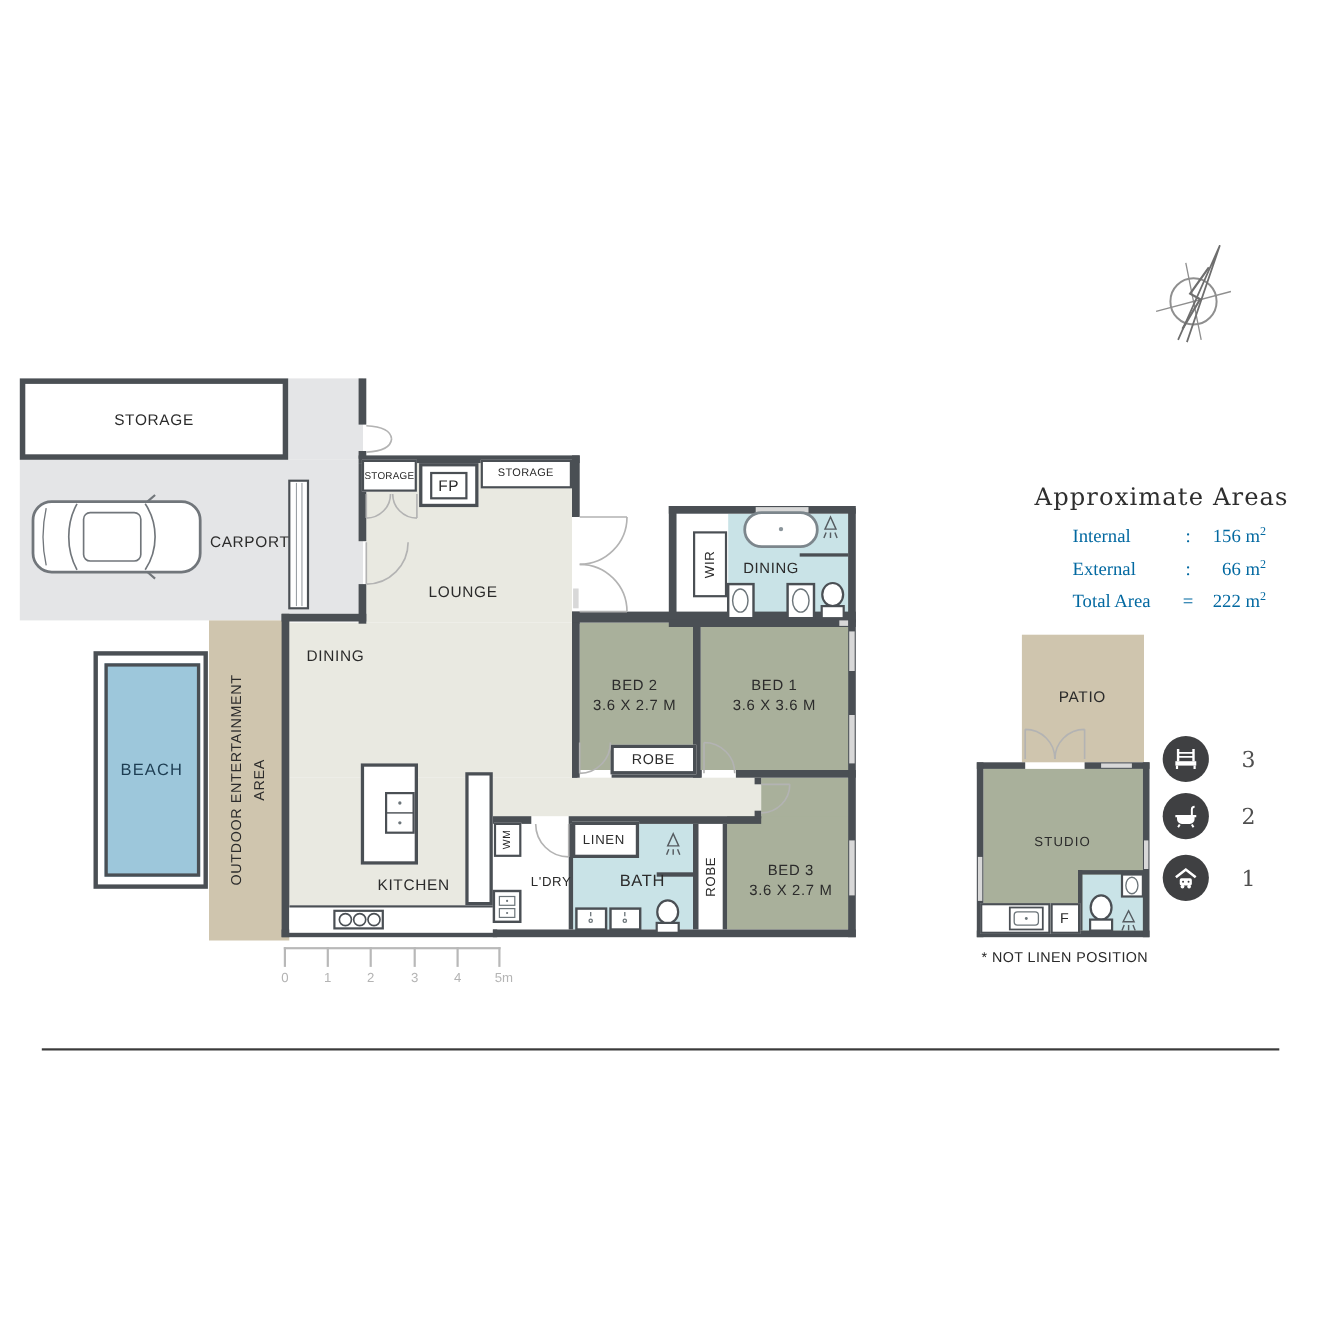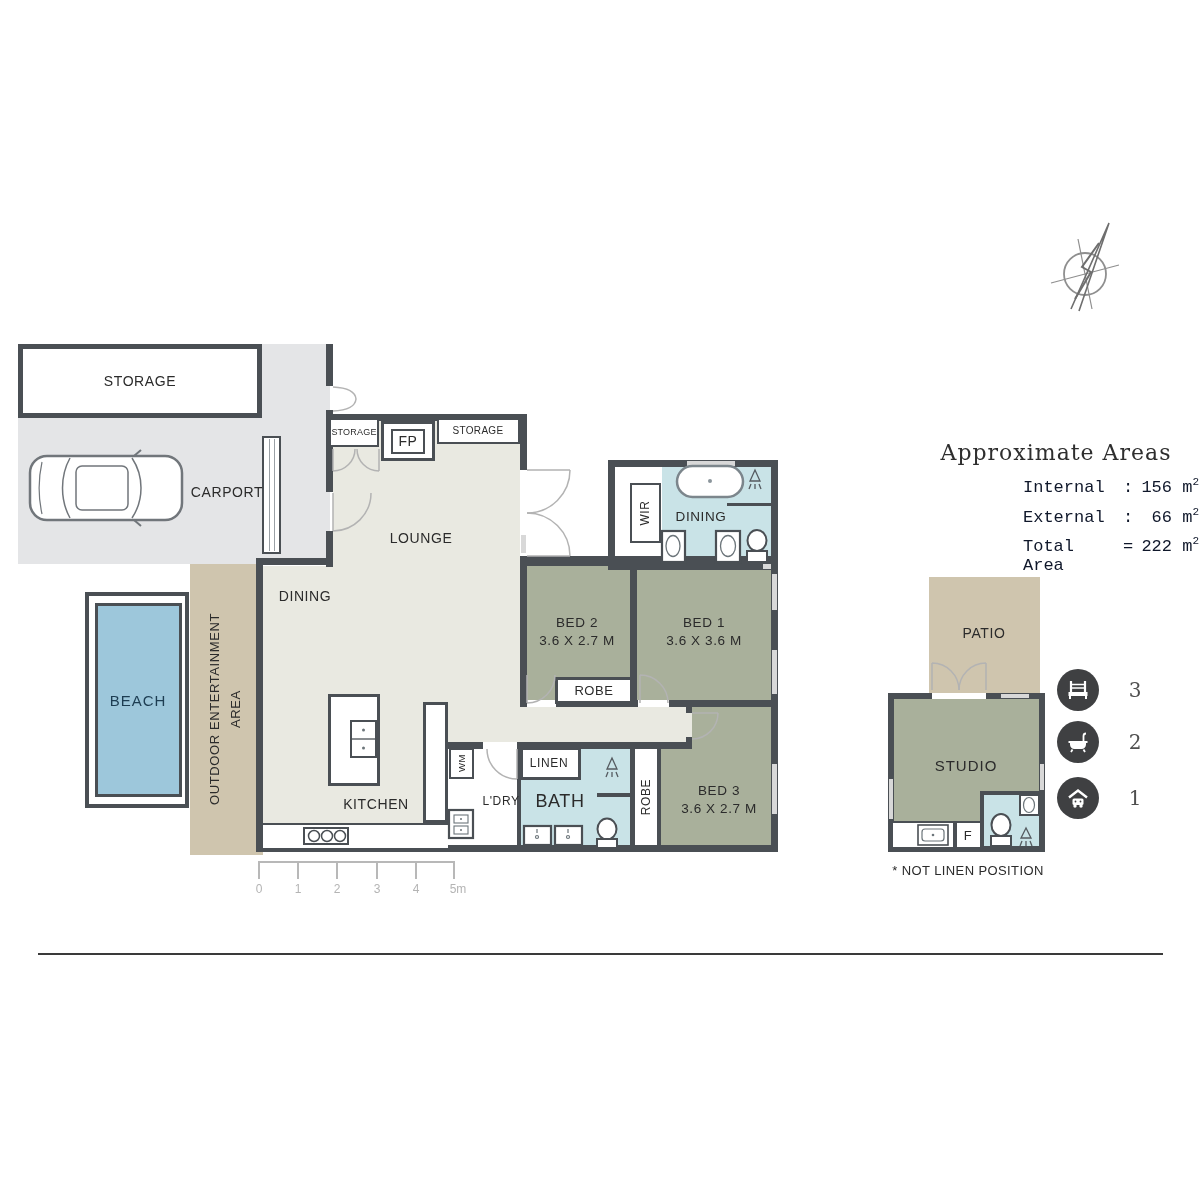--- a/index.html
+++ b/index.html
@@ -13,22 +13,22 @@
   .abs{position:absolute;box-sizing:border-box;}
   .floor{position:absolute;box-sizing:border-box;}
   .wall{position:absolute;background:var(--wall);}
   .win{position:absolute;background:var(--win);}
   .box{position:absolute;box-sizing:border-box;background:#fff;border:2px solid var(--wall);}
   .lbl{position:absolute;transform:translate(-50%,-50%);white-space:nowrap;color:#2b2b2b;
        letter-spacing:0.6px;font-size:14px;}
   .lbl.v{transform:translate(-50%,-50%) rotate(-90deg);}
   .lbl.center2{white-space:normal;text-align:center;line-height:1.3;}
   .serif{font-family:"DejaVu Serif","Liberation Serif",serif;}
-  .areas-row{position:absolute;left:1023px;width:176px;display:flex;
-             font-family:Liberation Mono, monospace;font-size:17px;color:#0f172a;}
+  .areas-row{position:absolute;left:975px;width:176px;display:flex;
+             font-family:Liberation Serif, serif;font-size:17px;color:#0369a1;}
   .areas-row .a-label{width:96px;}
   .areas-row .a-sep{width:18px;text-align:center;}
   .areas-row .a-val{flex:1;text-align:right;}
   .areas-row sup{font-size:11px;line-height:0;vertical-align:super;}
   .icon-circle{position:absolute;width:42px;height:42px;border-radius:50%;
                background:var(--circle);display:flex;align-items:center;justify-content:center;}
   .num{position:absolute;transform:translate(-50%,-50%);font-family:"DejaVu Serif",serif;
        font-size:20px;color:#4f4f4f;}
   .tick{position:absolute;width:2px;height:18px;background:#b8b8b8;}
   .ticklbl{position:absolute;transform:translate(-50%,-50%);font-size:12px;color:#b4b4b4;}
@@ -245,25 +245,25 @@
     <span>BED 1</span><br>
     <span>3.6 X 3.6 M</span>
   </div>
   <div class="lbl center2" style="left:719px;top:800px;font-size:13.5px;">
     <span>BED 3</span><br>
     <span>3.6 X 2.7 M</span>
   </div>
   <div class="lbl" style="left:594px;top:690px;font-size:13px;">ROBE</div>
   <div class="lbl v" style="left:646px;top:797px;font-size:12px;">ROBE</div>
   <div class="lbl" style="left:549px;top:763px;font-size:12px;">LINEN</div>
-  <div class="lbl" style="left:560px;top:801px;font-size:18px;text-align:center;">BATH</div>
+  <div class="lbl" style="left:584px;top:801px;font-size:15px;text-align:center;">BATH</div>
   <div class="lbl" style="left:501px;top:801px;font-size:12px;">L'DRY</div>
   <div class="lbl v" style="left:461px;top:763px;font-size:9.5px;">WM</div>
   <div class="lbl" style="left:984px;top:633px;">PATIO</div>
-  <div class="lbl" style="left:966px;top:765px;font-size:15px;letter-spacing:1px;">STUDIO</div>
+  <div class="lbl" style="left:966px;top:765px;font-size:12px;letter-spacing:1px;">STUDIO</div>
   <div class="lbl" style="left:968px;top:835px;font-size:13px;">F</div>
 
   <div class="abs serif" style="left:930px;top:440px;width:252px;text-align:center;font-size:22px;color:#2e2e2e;letter-spacing:1px;">Approximate Areas</div>
   <div class="areas-row" style="top:478px;">
     <span class="a-label">Internal</span>
     <span class="a-sep">:</span>
     <span class="a-val"><span>156 m</span><sup>2</sup></span>
   </div>
   <div class="areas-row" style="top:508px;">
     <span class="a-label">External</span>

